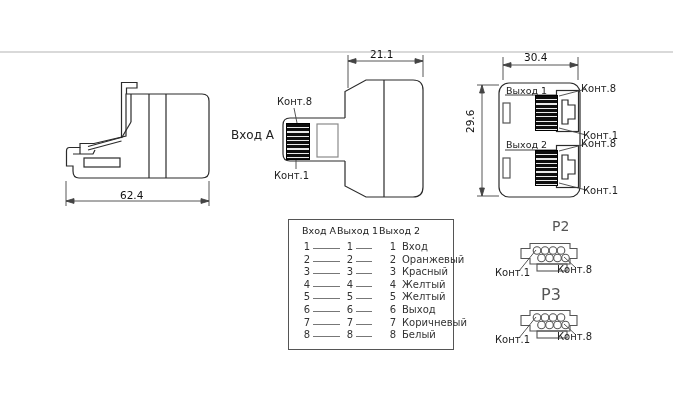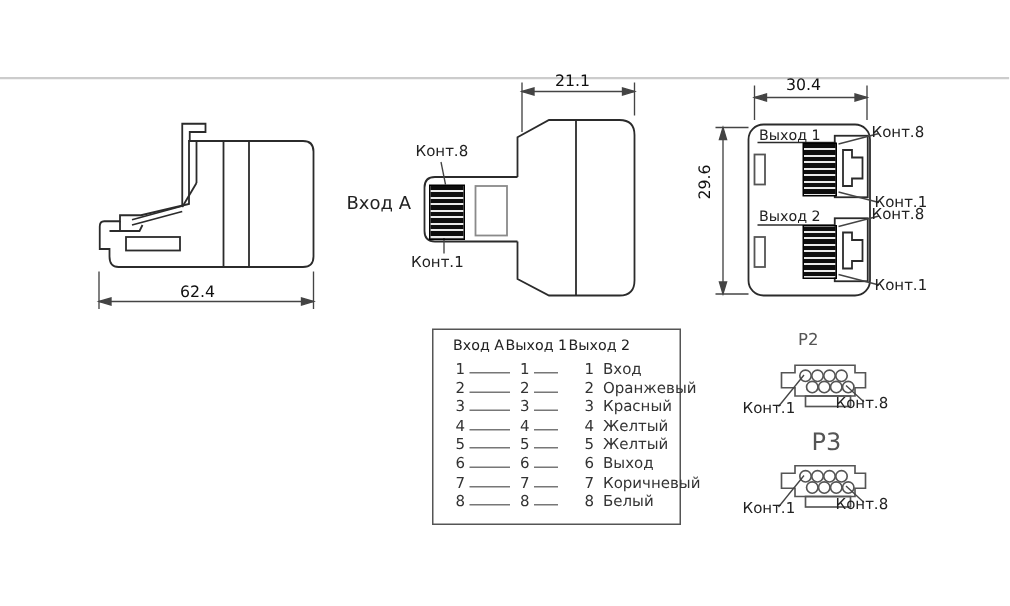--- a/index.html
+++ b/index.html
@@ -243,21 +243,21 @@
     <div class="trow" style="top:109px">
       <span class="n c1">8</span>
         <span class="wire w1"></span>
       <span class="n c2">8</span>
         <span class="wire w2"></span>
       <span class="n c3">8</span>
       <span class="nm">Белый</span>
     </div>
   </div>
 
-  <div class="lbl gray" style="left:532px;top:221px;font-size:11px;">P2</div>
+  <div class="lbl gray" style="left:552px;top:221px;font-size:14px;">P2</div>
   <div class="lbl" style="left:495px;top:267px;">Конт.1</div>
   <div class="lbl" style="left:557px;top:264px;">Конт.8</div>
 
   <div class="lbl gray" style="left:541px;top:289px;font-size:16px;">P3</div>
   <div class="lbl" style="left:495px;top:334px;">Конт.1</div>
   <div class="lbl" style="left:557px;top:331px;">Конт.8</div>
 
 </div>
 
 </body></html>

